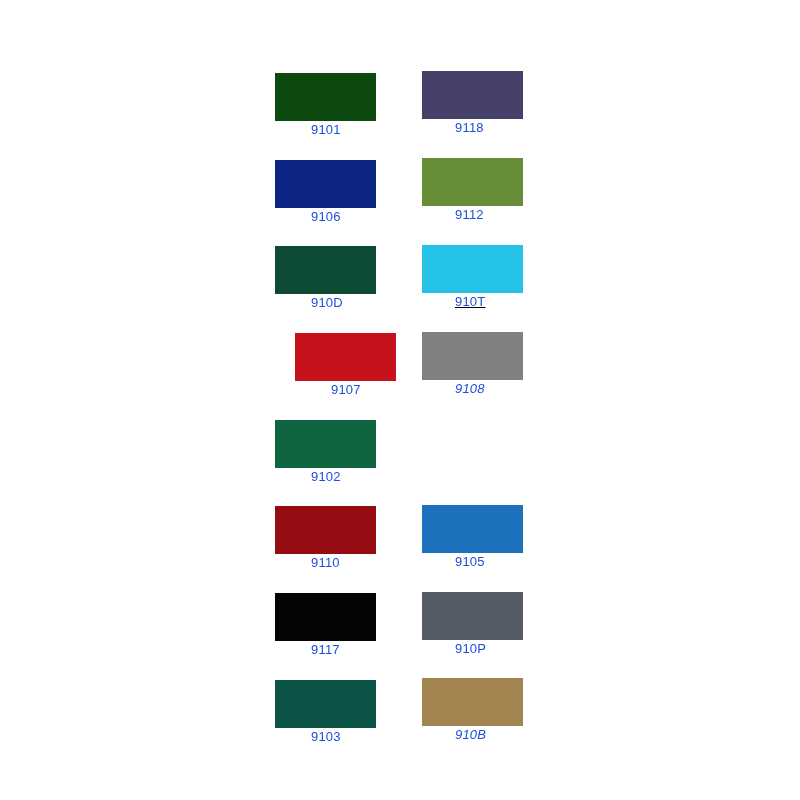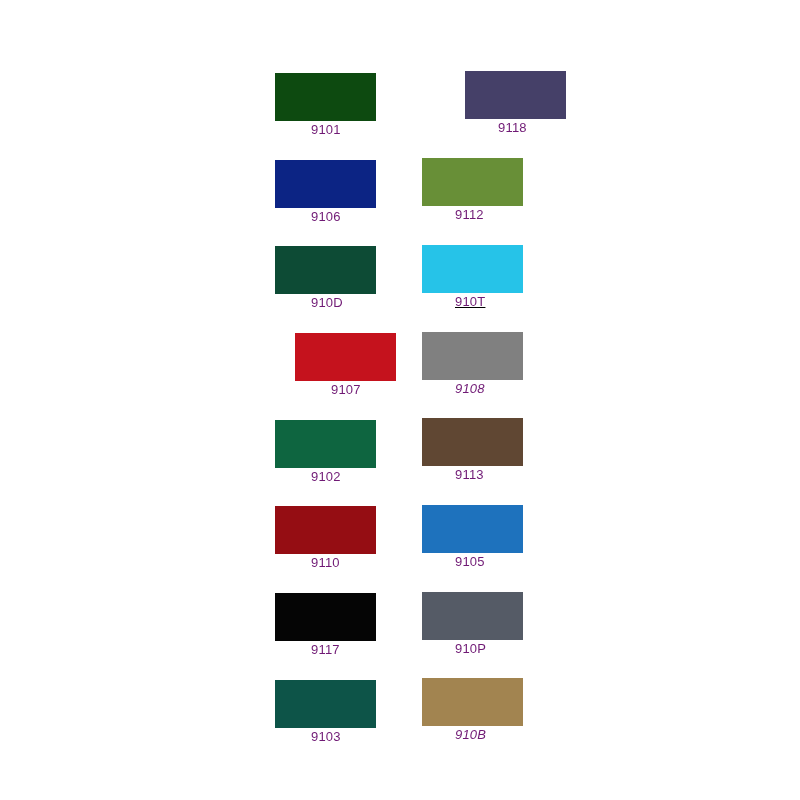--- a/index.html
+++ b/index.html
@@ -24,21 +24,21 @@
     width: 140px;
   }
   .swatch-chip {
     width: 101px;
     height: 48px;
     display: block;
   }
   .swatch-label {
     font-size: 13px;
     line-height: 16px;
-    color: #701a75;
+    color: #1d4ed8;
     letter-spacing: 0.2px;
     white-space: nowrap;
     margin-top: 1px;
   }
   .col-left .swatch-chip { margin-left: 0; }
   .col-left .swatch-label { text-align: left; padding-left: 36px; }
   .col-right .swatch-chip { margin-left: 0; }
   .col-right .swatch-label { text-align: left; padding-left: 33px; }
 </style>
 </head>
@@ -70,39 +70,35 @@
       <div class="swatch-label">9110</div>
     </div>
     <div class="swatch-cell col-left" style="left: 275px; top: 593px;">
       <div class="swatch-chip" title="9117" style="background: rgb(5, 5, 5);"></div>
       <div class="swatch-label">9117</div>
     </div>
     <div class="swatch-cell col-left" style="left: 275px; top: 680px;">
       <div class="swatch-chip" title="9103" style="background: rgb(13, 84, 72);"></div>
       <div class="swatch-label">9103</div>
     </div>
-    <div class="swatch-cell col-right" style="left: 422px; top: 71px; margin-left: 43px;">
+    <div class="swatch-cell col-right" style="left: 422px; top: 71px;">
       <div class="swatch-chip" title="9118" style="background: rgb(69, 64, 104);"></div>
       <div class="swatch-label">9118</div>
     </div>
     <div class="swatch-cell col-right" style="left: 422px; top: 158px;">
       <div class="swatch-chip" title="9112" style="background: rgb(104, 143, 55);"></div>
       <div class="swatch-label">9112</div>
     </div>
     <div class="swatch-cell col-right" style="left: 422px; top: 245px; text-decoration: underline;">
       <div class="swatch-chip" title="910T" style="background: rgb(38, 195, 232);"></div>
       <div class="swatch-label">910T</div>
     </div>
     <div class="swatch-cell col-right" style="left: 422px; top: 332px; font-style: italic;">
       <div class="swatch-chip" title="9108" style="background: rgb(128, 128, 128);"></div>
       <div class="swatch-label">9108</div>
-    </div>
-    <div class="swatch-cell col-right" style="left: 422px; top: 418px;">
-      <div class="swatch-chip" title="9113" style="background: rgb(96, 71, 51);"></div>
-      <div class="swatch-label">9113</div>
     </div>
     <div class="swatch-cell col-right" style="left: 422px; top: 505px;">
       <div class="swatch-chip" title="9105" style="background: rgb(30, 114, 189);"></div>
       <div class="swatch-label">9105</div>
     </div>
     <div class="swatch-cell col-right" style="left: 422px; top: 592px;">
       <div class="swatch-chip" title="910P" style="background: rgb(85, 91, 102);"></div>
       <div class="swatch-label">910P</div>
     </div>
     <div class="swatch-cell col-right" style="left: 422px; top: 678px; font-style: italic;">

